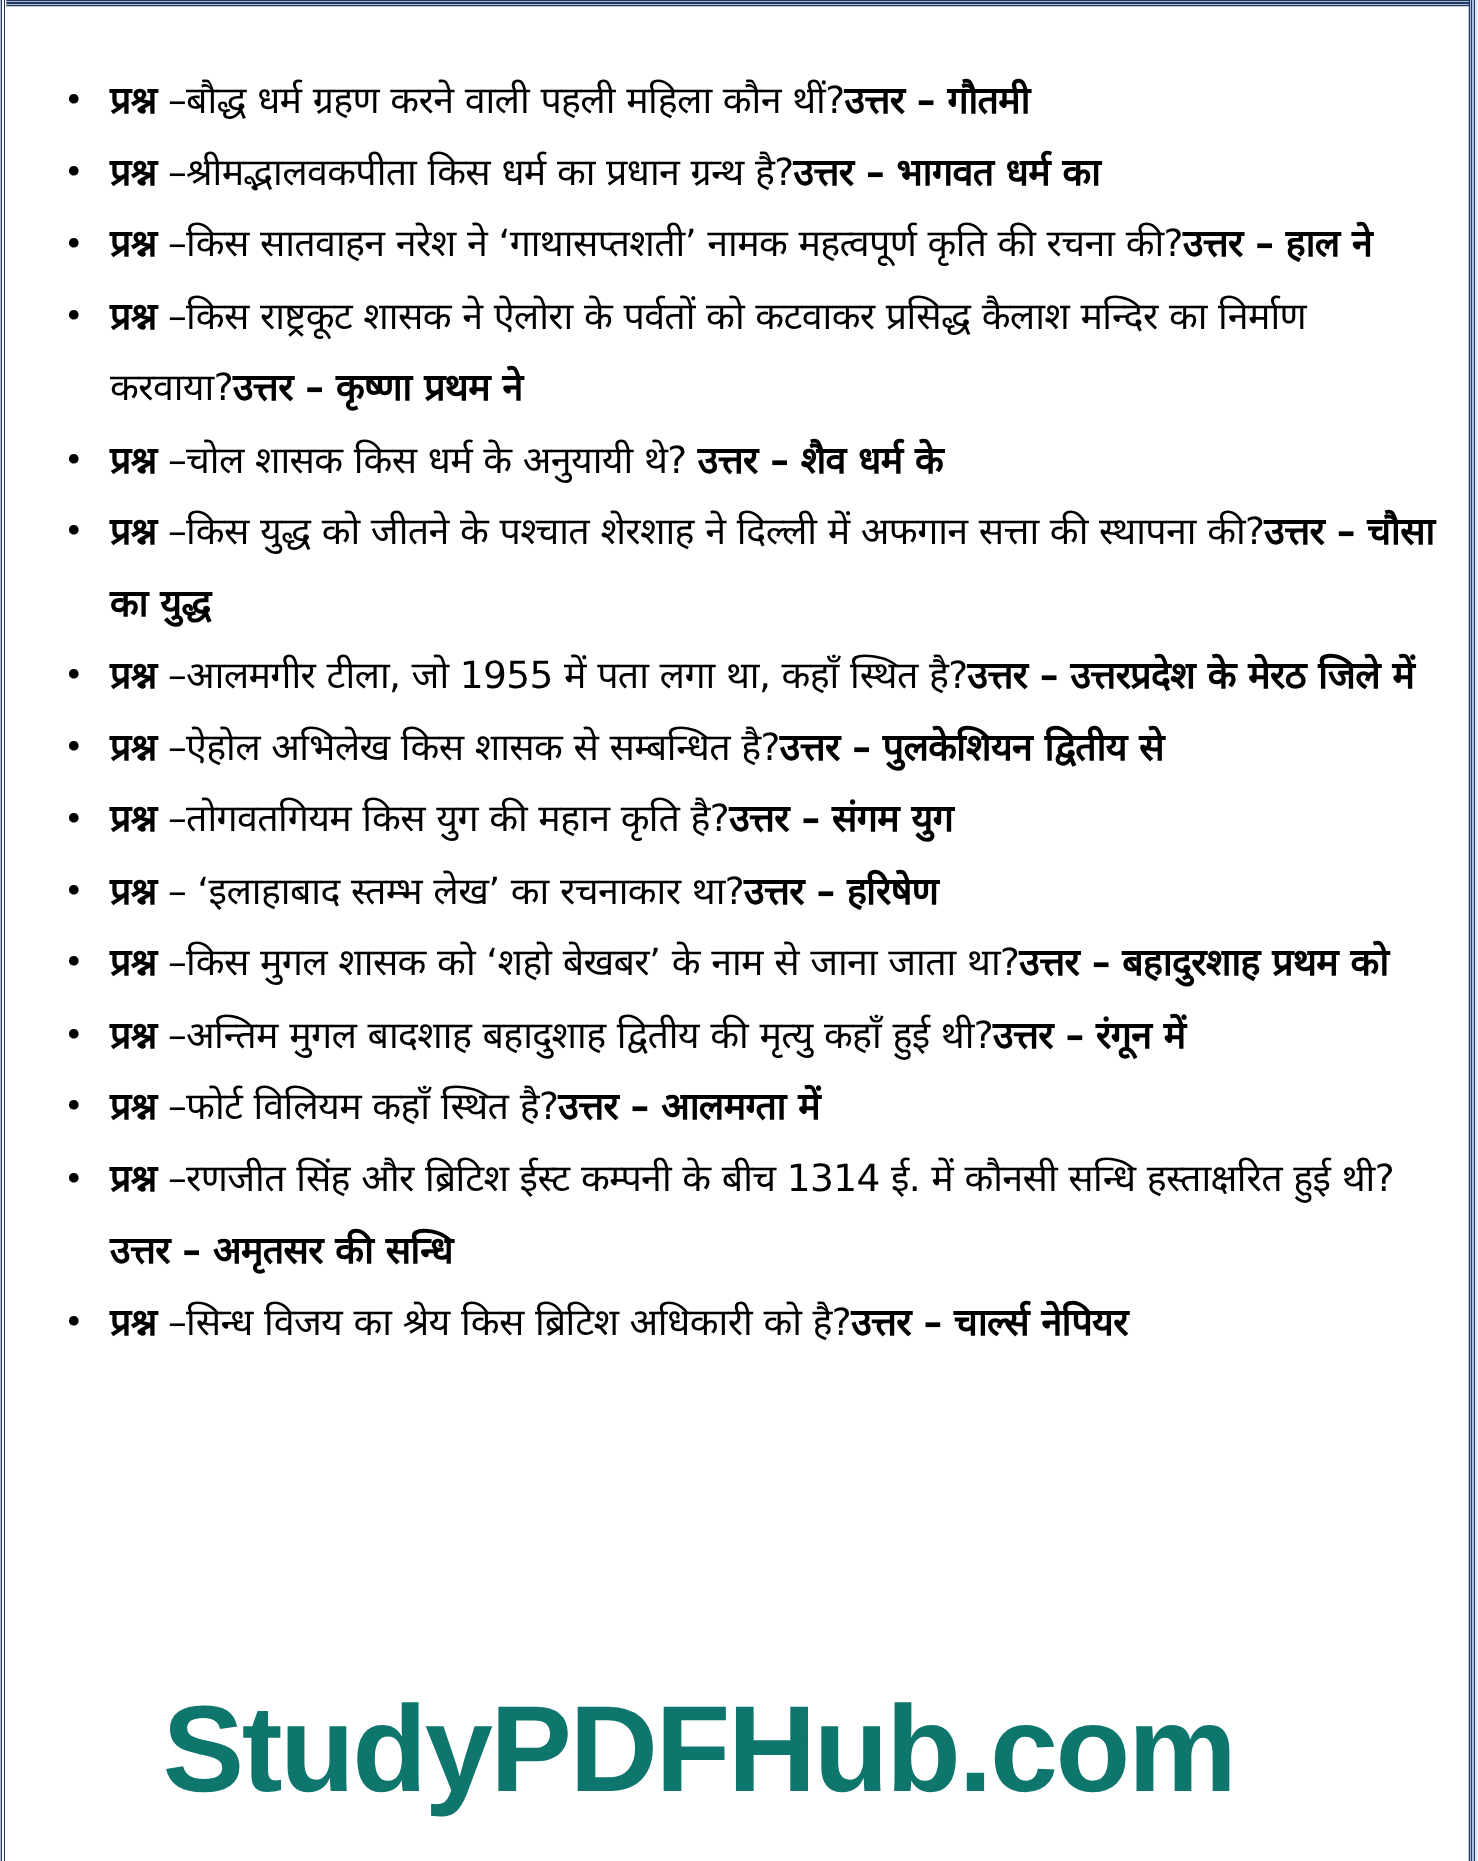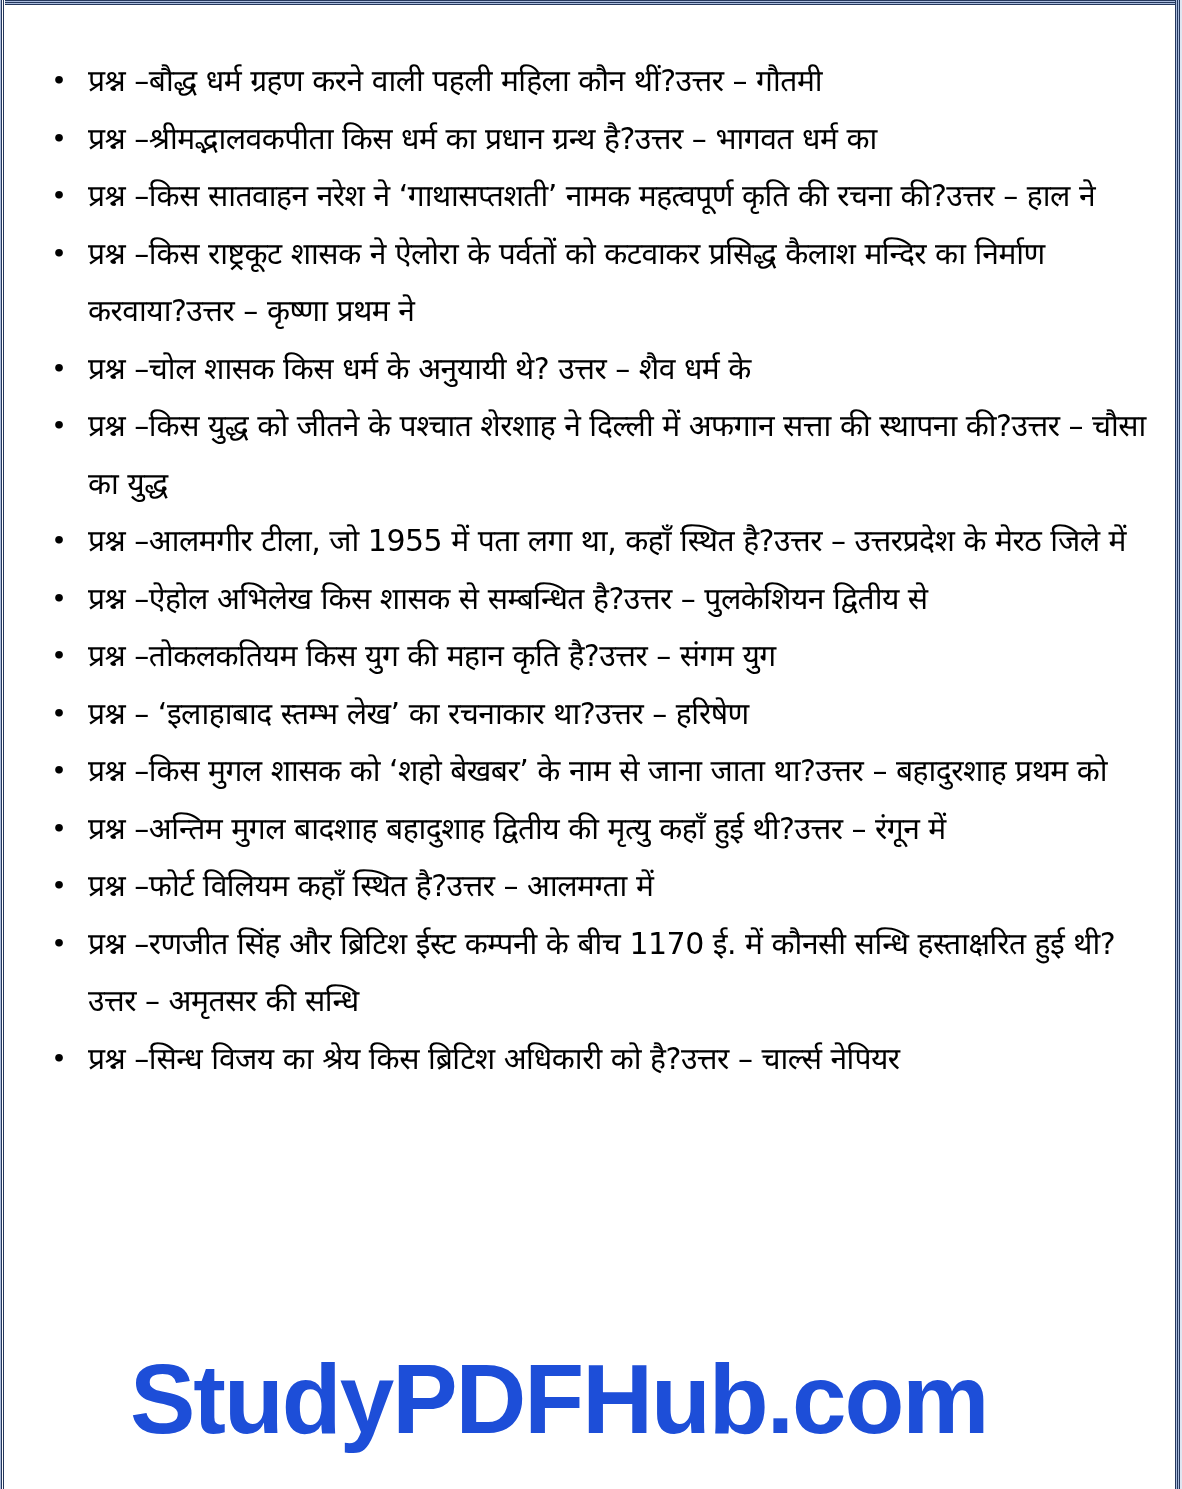--- a/index.html
+++ b/index.html
@@ -61,31 +61,31 @@
     letter-spacing: -0.5px;
   }
   li.qa-item .bullet {
     position: absolute;
     left: 4px;
     top: 0;
     font-size: 22px;
     font-weight: bold;
   }
   .q-label, .a-label, .answer {
-    font-weight: normal;
+    font-weight: bold;
   }
   .watermark {
     position: absolute;
     left: 130px;
     top: 1350px;
     font-family: "Liberation Sans", sans-serif;
     font-weight: bold;
     font-size: 98px;
     letter-spacing: -2px;
-    color: #1d4ed8;
+    color: #0f766e;
     line-height: 1;
   }
 </style>
 </head>
 <body>
 
 <div class="page-border">
   <div class="border-top"></div>
   <div class="border-left"></div>
   <div class="border-right"></div>
@@ -111,36 +111,36 @@
     <li class="qa-item">
       <span class="bullet">•</span><span class="q-label">प्रश्न</span><span class="question"> –किस युद्ध को जीतने के पश्चात शेरशाह ने दिल्ली में अफगान सत्ता की स्थापना की?</span><span class="a-label">उत्तर</span><span class="answer"> – चौसा का युद्ध</span>
     </li>
     <li class="qa-item">
       <span class="bullet">•</span><span class="q-label">प्रश्न</span><span class="question"> –आलमगीर टीला, जो 1955 में पता लगा था, कहाँ स्थित है?</span><span class="a-label">उत्तर</span><span class="answer"> – उत्तरप्रदेश के मेरठ जिले में</span>
     </li>
     <li class="qa-item">
       <span class="bullet">•</span><span class="q-label">प्रश्न</span><span class="question"> –ऐहोल अभिलेख किस शासक से सम्बन्धित है?</span><span class="a-label">उत्तर</span><span class="answer"> – पुलकेशियन द्वितीय से</span>
     </li>
     <li class="qa-item">
-      <span class="bullet">•</span><span class="q-label">प्रश्न</span><span class="question"> –तोकलकतियम किस युग की महान कृति है?</span><span class="a-label">उत्तर</span><span class="answer"> – संगम युग</span>
+      <span class="bullet">•</span><span class="q-label">प्रश्न</span><span class="question"> –तोगवतगियम किस युग की महान कृति है?</span><span class="a-label">उत्तर</span><span class="answer"> – संगम युग</span>
     </li>
     <li class="qa-item">
       <span class="bullet">•</span><span class="q-label">प्रश्न</span><span class="question"> – ‘इलाहाबाद स्तम्भ लेख’ का रचनाकार था?</span><span class="a-label">उत्तर</span><span class="answer"> – हरिषेण</span>
     </li>
     <li class="qa-item">
       <span class="bullet">•</span><span class="q-label">प्रश्न</span><span class="question"> –किस मुगल शासक को ‘शहो बेखबर’ के नाम से जाना जाता था?</span><span class="a-label">उत्तर</span><span class="answer"> – बहादुरशाह प्रथम को</span>
     </li>
     <li class="qa-item">
       <span class="bullet">•</span><span class="q-label">प्रश्न</span><span class="question"> –अन्तिम मुगल बादशाह बहादुशाह द्वितीय की मृत्यु कहाँ हुई थी?</span><span class="a-label">उत्तर</span><span class="answer"> – रंगून में</span>
     </li>
     <li class="qa-item">
       <span class="bullet">•</span><span class="q-label">प्रश्न</span><span class="question"> –फोर्ट विलियम कहाँ स्थित है?</span><span class="a-label">उत्तर</span><span class="answer"> – आलमग्ता में</span>
     </li>
     <li class="qa-item">
-      <span class="bullet">•</span><span class="q-label">प्रश्न</span><span class="question"> –रणजीत सिंह और ब्रिटिश ईस्ट कम्पनी के बीच 1170 ई. में कौनसी सन्धि हस्ताक्षरित हुई थी?</span><span class="a-label">उत्तर</span><span class="answer"> – अमृतसर की सन्धि</span>
+      <span class="bullet">•</span><span class="q-label">प्रश्न</span><span class="question"> –रणजीत सिंह और ब्रिटिश ईस्ट कम्पनी के बीच 1314 ई. में कौनसी सन्धि हस्ताक्षरित हुई थी?</span><span class="a-label">उत्तर</span><span class="answer"> – अमृतसर की सन्धि</span>
     </li>
     <li class="qa-item">
       <span class="bullet">•</span><span class="q-label">प्रश्न</span><span class="question"> –सिन्ध विजय का श्रेय किस ब्रिटिश अधिकारी को है?</span><span class="a-label">उत्तर</span><span class="answer"> – चार्ल्स नेपियर</span>
     </li>
   </ul>
 </div>
 
 <div class="watermark">StudyPDFHub.com</div>
 
 </body></html>

